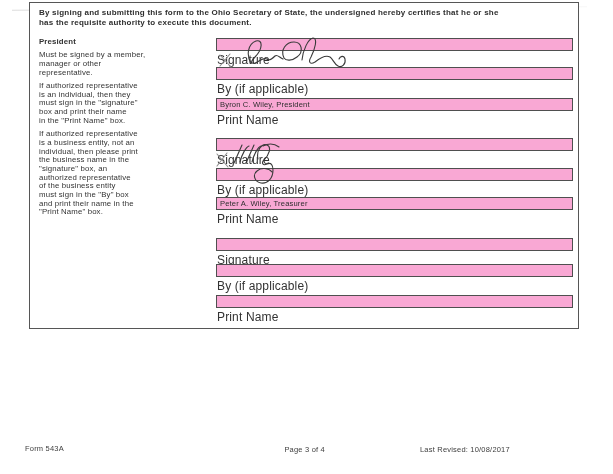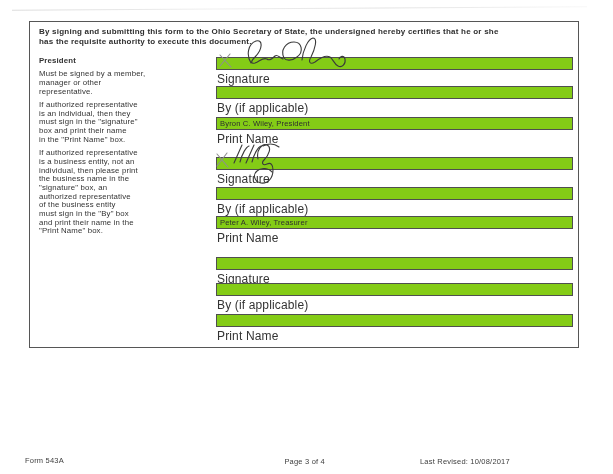--- a/index.html
+++ b/index.html
@@ -15,21 +15,21 @@
   .page { position:absolute; inset:0; }
 
   
   .scan-streak {
     position:absolute; left:12px; top:8px; width:575px; height:1px;
     background:linear-gradient(90deg,#dcdcdc 0%,#efefef 35%,#e3e3e3 65%,#f7f7f7 100%);
     transform:rotate(-0.35deg);
   }
 
   .outer-box {
-    position:absolute; left:29px; top:21px; width:550px; height:327px;
+    position:absolute; left:29px; top:2px; width:550px; height:327px;
     border:1px solid #565656;
     box-sizing:border-box;
     background:#ffffff;
   }
 
   .cert {
     position:absolute; left:9px; top:5px; width:540px;
     font-size:8px; font-weight:bold; line-height:10px;
     letter-spacing:0.22px; color:#2e2e2e;
     white-space:pre-line;
@@ -41,41 +41,41 @@
     letter-spacing:0.15px;
   }
   .inst-title { font-weight:bold; margin:0 0 3px 0; }
   .instructions p { margin:4.6px 0 0 0; white-space:pre-line; }
 
   .field { position:absolute; left:186px; width:358px; }
   .input-box {
     box-sizing:border-box;
     width:357px; height:13px;
     border:1px solid #4f4f4f;
-    background:#84cc16;
+    background:#f9a8d4;
     padding:0 0 0 3px;
   }
   .input-box .value {
     font-size:7.6px; line-height:12px; color:#2e2e2e;
     letter-spacing:0.15px; display:block;
     white-space:nowrap; overflow:hidden;
   }
   .flabel {
     margin:2px 0 0 1px;
     font-size:12px; color:#333333; letter-spacing:0.15px;
   }
 
   .sig-overlay {
     position:absolute; left:0; top:0;
     pointer-events:none;
   }
   .xmark { stroke:#8f8f8f; stroke-width:1.1; fill:none; stroke-linecap:round; }
   .ink   { stroke:#3a3a3a; stroke-width:1.1; fill:none; stroke-linecap:round; stroke-linejoin:round; }
 
-  .footer { position:absolute; left:0; top:456px; width:613px; height:14px; font-size:7.5px; color:#404040; letter-spacing:0.2px; }
+  .footer { position:absolute; left:0; top:444px; width:613px; height:14px; font-size:7.5px; color:#404040; letter-spacing:0.2px; }
   .form-number   { position:absolute; left:25px;  top:0; }
   .page-indicator{ position:absolute; left:215px; top:1px; width:110px; text-align:right; }
   .last-revised  { position:absolute; left:420px; top:1px; width:90px; text-align:left; }
 </style>
 </head>
 <body>
 
 <div class="page">
 
   <div class="scan-streak"></div>

